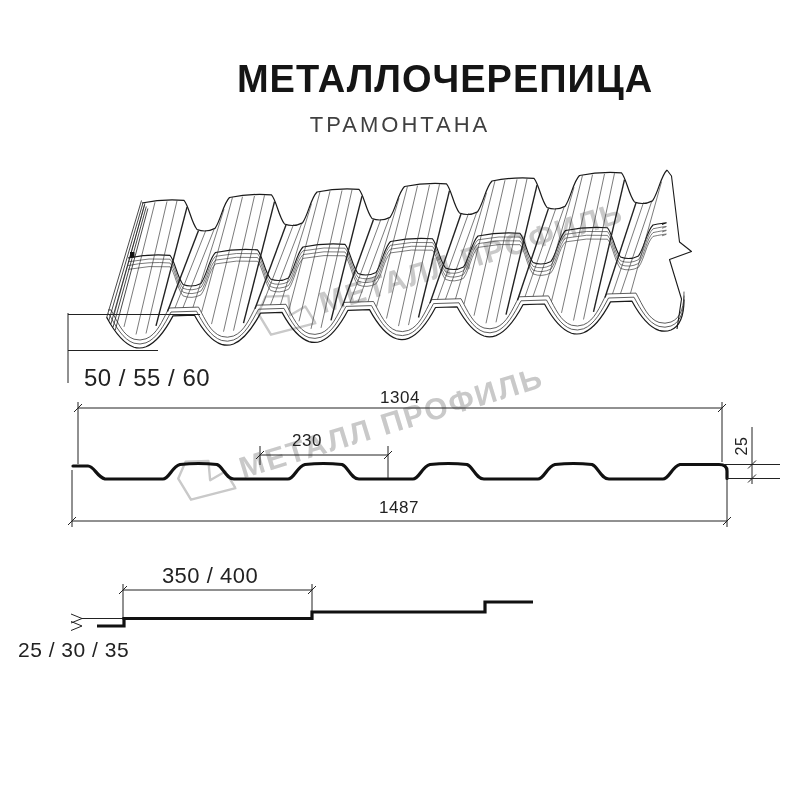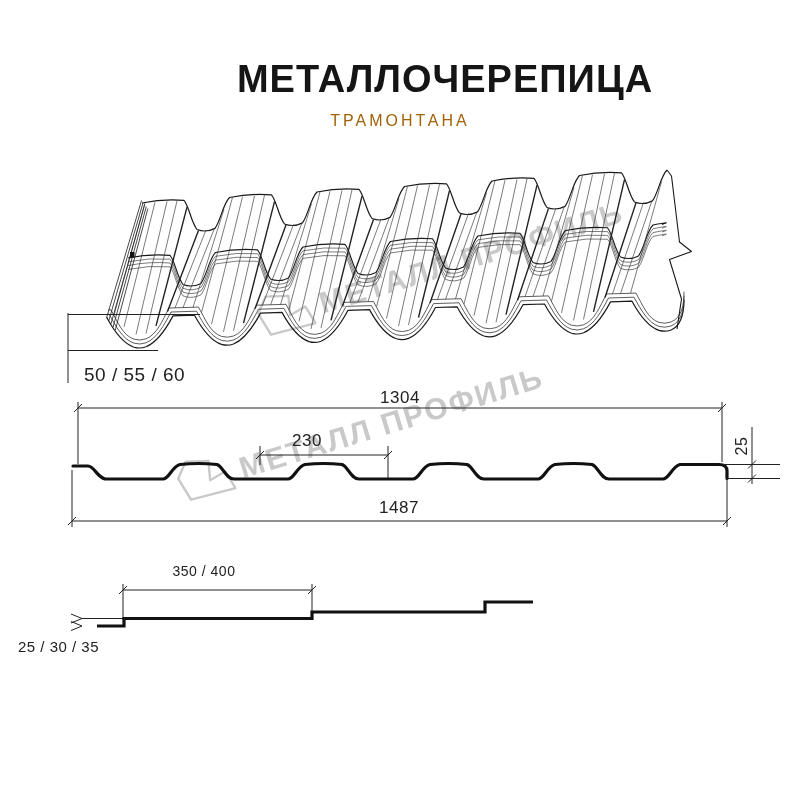--- a/index.html
+++ b/index.html
@@ -1,21 +1,21 @@
 <!DOCTYPE html>
 <html><head>
 <meta charset="utf-8">
 <style>
   html,body{margin:0;padding:0;background:#ffffff;}
   .page{position:relative;width:800px;height:800px;background:#fff;overflow:hidden;
         font-family:"Liberation Sans", sans-serif;color:#1a1a1a;}
   .title{position:absolute;left:0;top:58px;width:800px;text-align:center;
          font-size:38px;font-weight:700;letter-spacing:1px;color:#151515;padding-left:45px;}
   .subtitle{position:absolute;left:0;top:112px;width:800px;text-align:center;
-         font-size:16px;font-weight:400;letter-spacing:3px;color:#a16207;}
+         font-size:22px;font-weight:400;letter-spacing:3px;color:#404040;}
   .dim{position:absolute;font-size:17px;color:#222;letter-spacing:0.5px;white-space:nowrap;}
   .dim.center{text-align:center;}
   .linework{position:absolute;left:0;top:0;pointer-events:none;}
   .wm{position:absolute;display:flex;align-items:center;gap:9px;
       transform:rotate(-17deg);transform-origin:left center;pointer-events:none;}
   .wm-text{font-size:30px;font-weight:700;letter-spacing:2px;color:#c9c9c9;white-space:nowrap;}
 </style>
 </head>
 <body>
 
@@ -163,22 +163,22 @@
         <path d="M71,614 L82,618.5 L71,623"></path>
         <path d="M71,621.5 L82,626 L71,630.5"></path>
       </g>
       <path d="M97,626 L124,626 L124,618.5 L312,618.5 L312,612 L485,612 L485,602 L533,602" fill="none" stroke="#111" stroke-width="3.2" stroke-linejoin="miter"></path>
     </g>
   </svg>
 
   <div class="title">МЕТАЛЛОЧЕРЕПИЦА</div>
   <div class="subtitle">ТРАМОНТАНА</div>
 
-  <div class="dim" style="left:84px;top:364px;font-size:19px;">50 / 55 / 60</div>
+  <div class="dim" style="left:84px;top:364px;font-size:24px;">50 / 55 / 60</div>
 
   <div class="dim center" style="left:360px;top:388px;width:80px;">1304</div>
   <div class="dim center" style="left:275px;top:431px;width:64px;">230</div>
   <div class="dim center" style="left:727px;top:437px;width:30px;transform:rotate(-90deg);font-size:16px;">25</div>
   <div class="dim center" style="left:359px;top:498px;width:80px;">1487</div>
 
-  <div class="dim center" style="left:144px;top:563px;width:120px;font-size:14px;">350 / 400</div>
-  <div class="dim" style="left:18px;top:638px;font-size:15px;">25 / 30 / 35</div>
+  <div class="dim center" style="left:150px;top:563px;width:120px;font-size:22px;">350 / 400</div>
+  <div class="dim" style="left:18px;top:638px;font-size:21px;">25 / 30 / 35</div>
 </div>
 
 </body></html>

